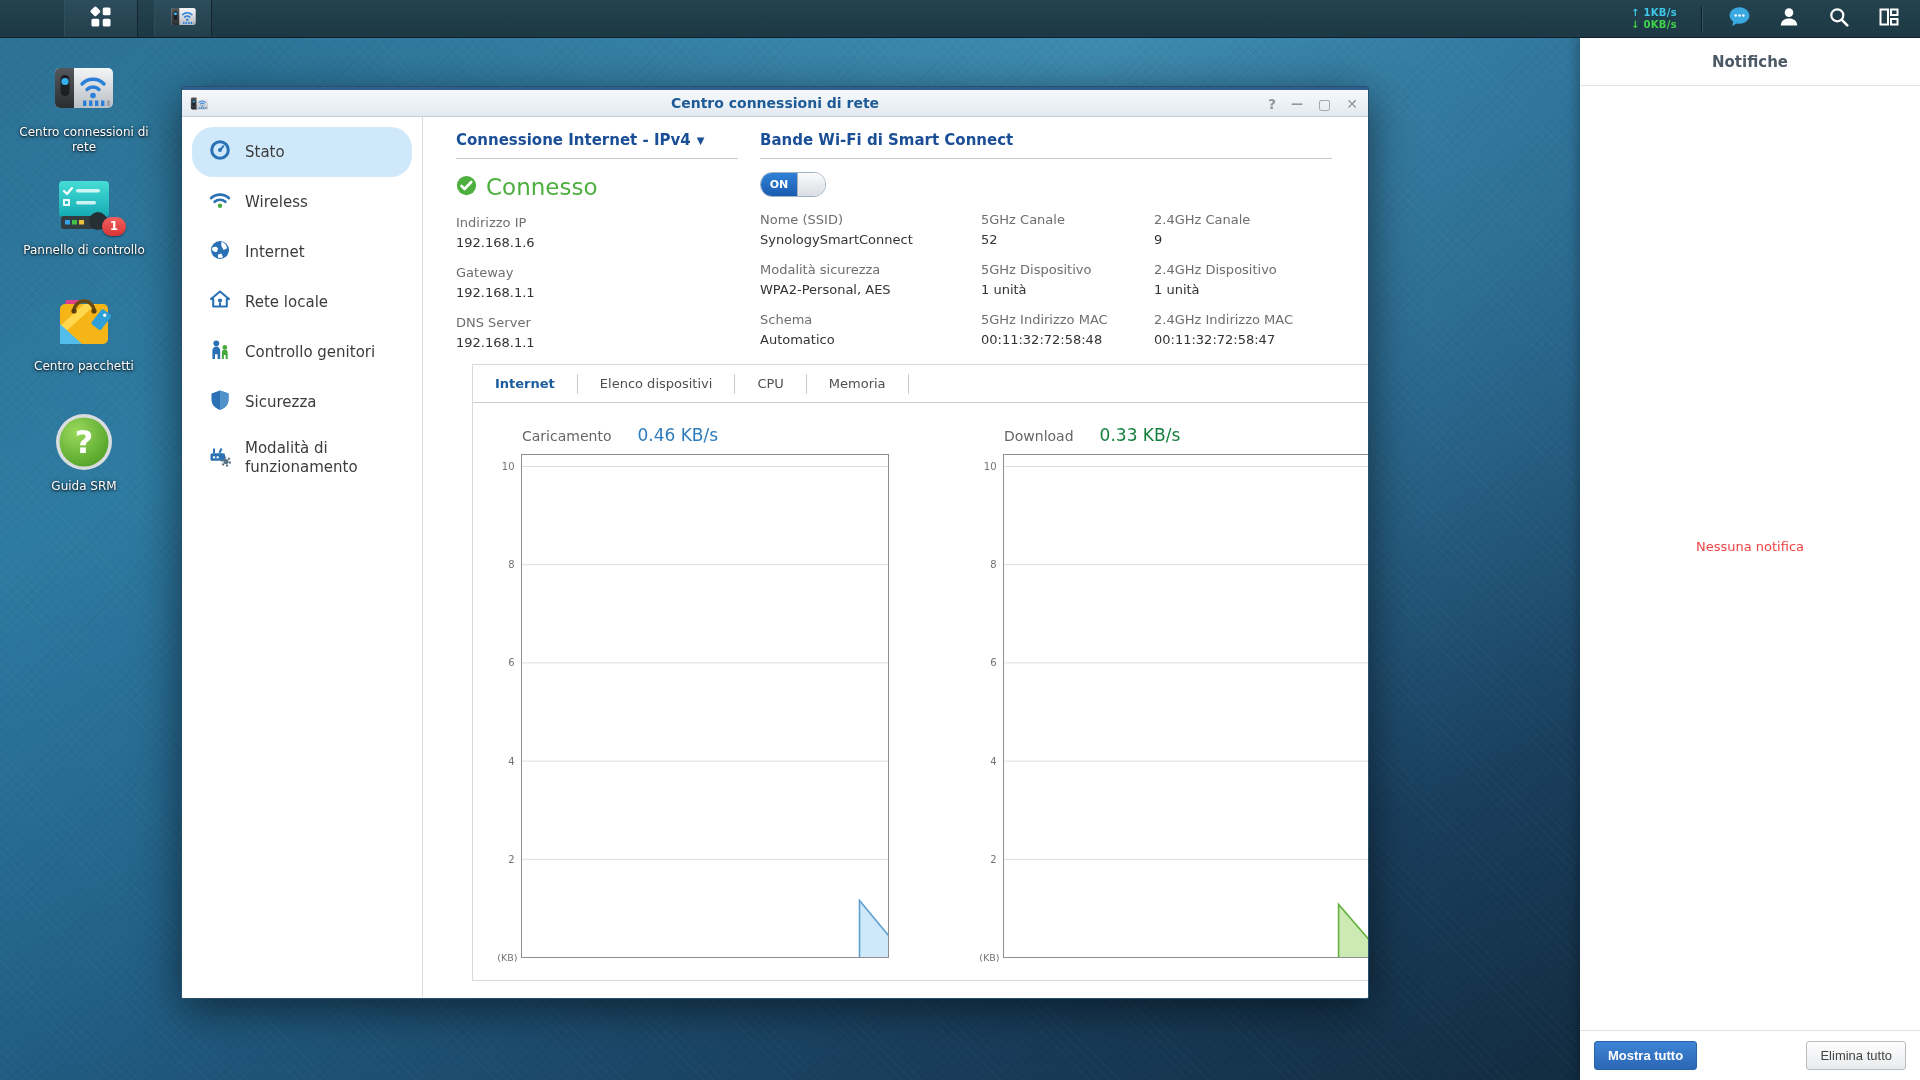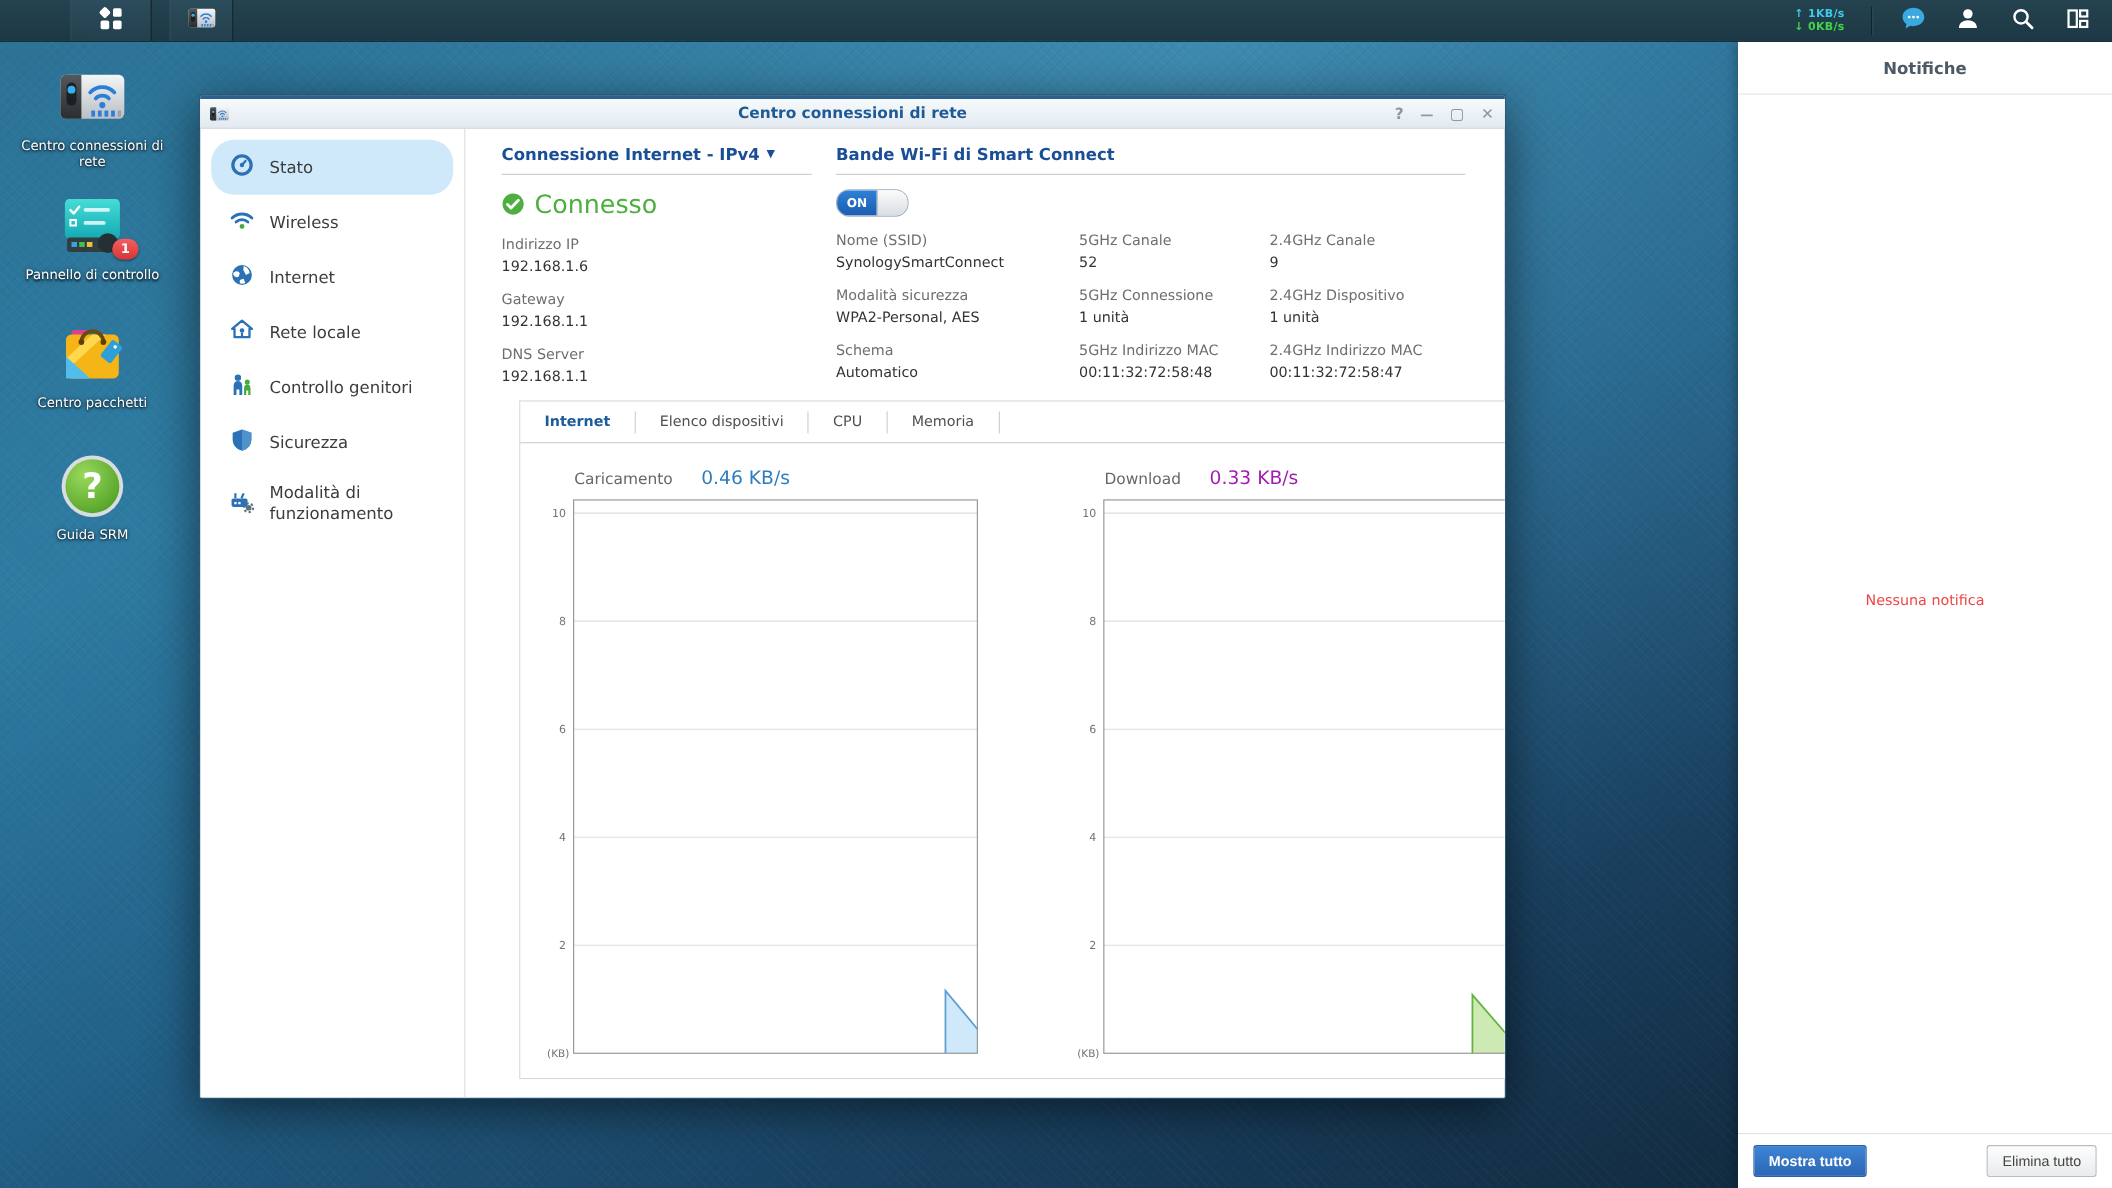--- a/index.html
+++ b/index.html
@@ -413,21 +413,21 @@
               </div>
             <div class="pair">
                 <div class="plabel">2.4GHz Canale</div>
                 <div class="pvalue">9</div>
               </div>
             <div class="pair">
                 <div class="plabel">Modalità sicurezza</div>
                 <div class="pvalue">WPA2-Personal, AES</div>
               </div>
             <div class="pair">
-                <div class="plabel">5GHz Connessione</div>
+                <div class="plabel">5GHz Dispositivo</div>
                 <div class="pvalue">1 unità</div>
               </div>
             <div class="pair">
                 <div class="plabel">2.4GHz Dispositivo</div>
                 <div class="pvalue">1 unità</div>
               </div>
             <div class="pair">
                 <div class="plabel">Schema</div>
                 <div class="pvalue">Automatico</div>
               </div>
@@ -474,21 +474,21 @@
                 <text x="26.5" y="18" text-anchor="end" font-size="10" fill="#737373">10</text>
                 <text x="29.5" y="508.5" text-anchor="end" font-size="9.5" fill="#737373">(KB)</text>
                 <polygon points="371.50699999999995,505.5 371.50699999999995,505.5 371.50699999999995,448.544 400.5,483.405 400.5,505.5" fill="#cfe9fa"></polygon>
                 <polyline points="371.50699999999995,505.5 371.50699999999995,448.544 400.5,483.405" fill="none" stroke="#5d9fd0" stroke-width="1.6"></polyline>
                 <rect x="33.5" y="2.5" width="367" height="503" fill="none" stroke="#8f8f8f" stroke-width="1"></rect>
               </svg>
           </div>
           <div class="chart">
             <div class="chart-head">
               <span class="chart-title">Download</span>
-              <span class="chart-value" style="color: #a21caf;">0.33 KB/s</span>
+              <span class="chart-value" style="color: #15803d;">0.33 KB/s</span>
             </div>
             <svg width="402" height="512" viewBox="0 0 402 512" font-family="DejaVu Sans, sans-serif">
                 <rect x="33.5" y="2.5" width="367" height="503" fill="#ffffff"></rect>
                 <line x1="33.5" y1="407.3" x2="400.5" y2="407.3" stroke="#dedede" stroke-width="1"></line>
                 <text x="26.5" y="410.8" text-anchor="end" font-size="10" fill="#737373">2</text>
                 <line x1="33.5" y1="309.1" x2="400.5" y2="309.1" stroke="#dedede" stroke-width="1"></line>
                 <text x="26.5" y="312.6" text-anchor="end" font-size="10" fill="#737373">4</text>
                 <line x1="33.5" y1="210.89999999999998" x2="400.5" y2="210.89999999999998" stroke="#dedede" stroke-width="1"></line>
                 <text x="26.5" y="214.39999999999998" text-anchor="end" font-size="10" fill="#737373">6</text>
                 <line x1="33.5" y1="112.69999999999999" x2="400.5" y2="112.69999999999999" stroke="#dedede" stroke-width="1"></line>

